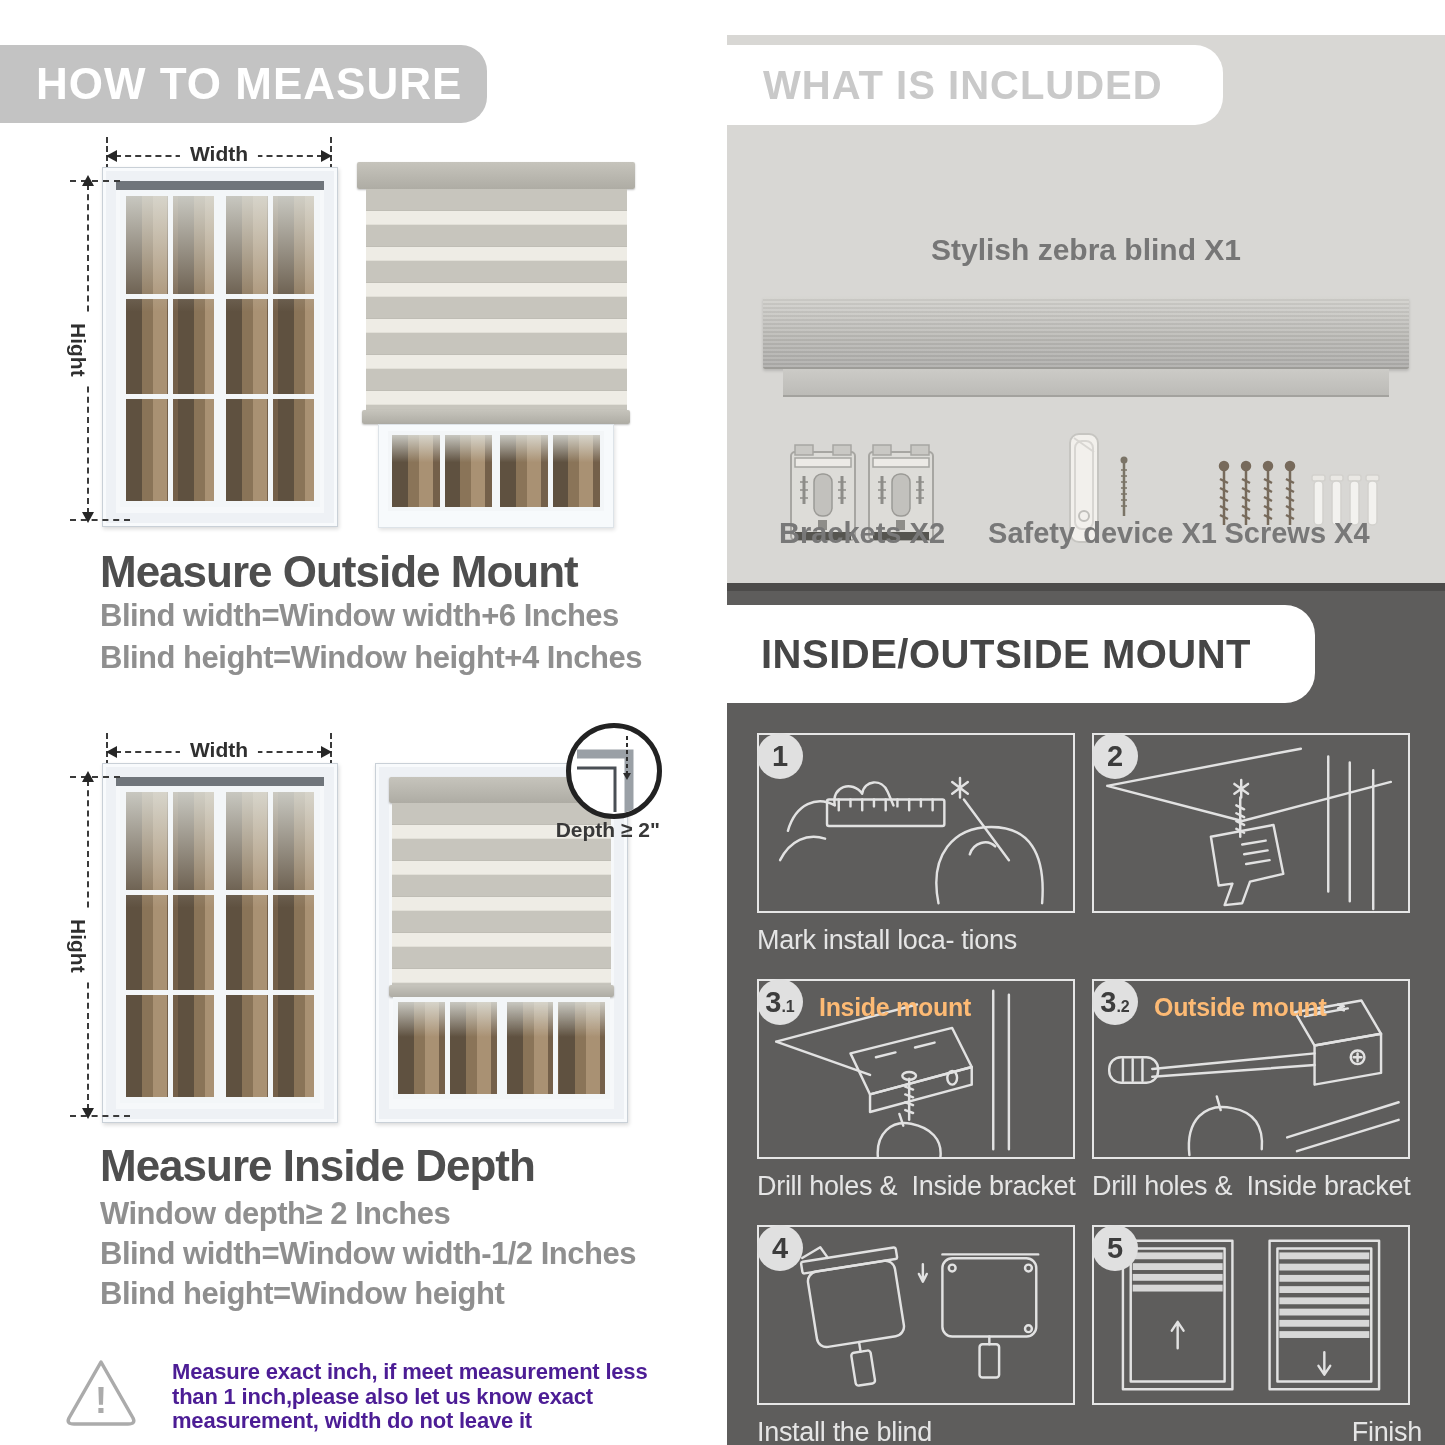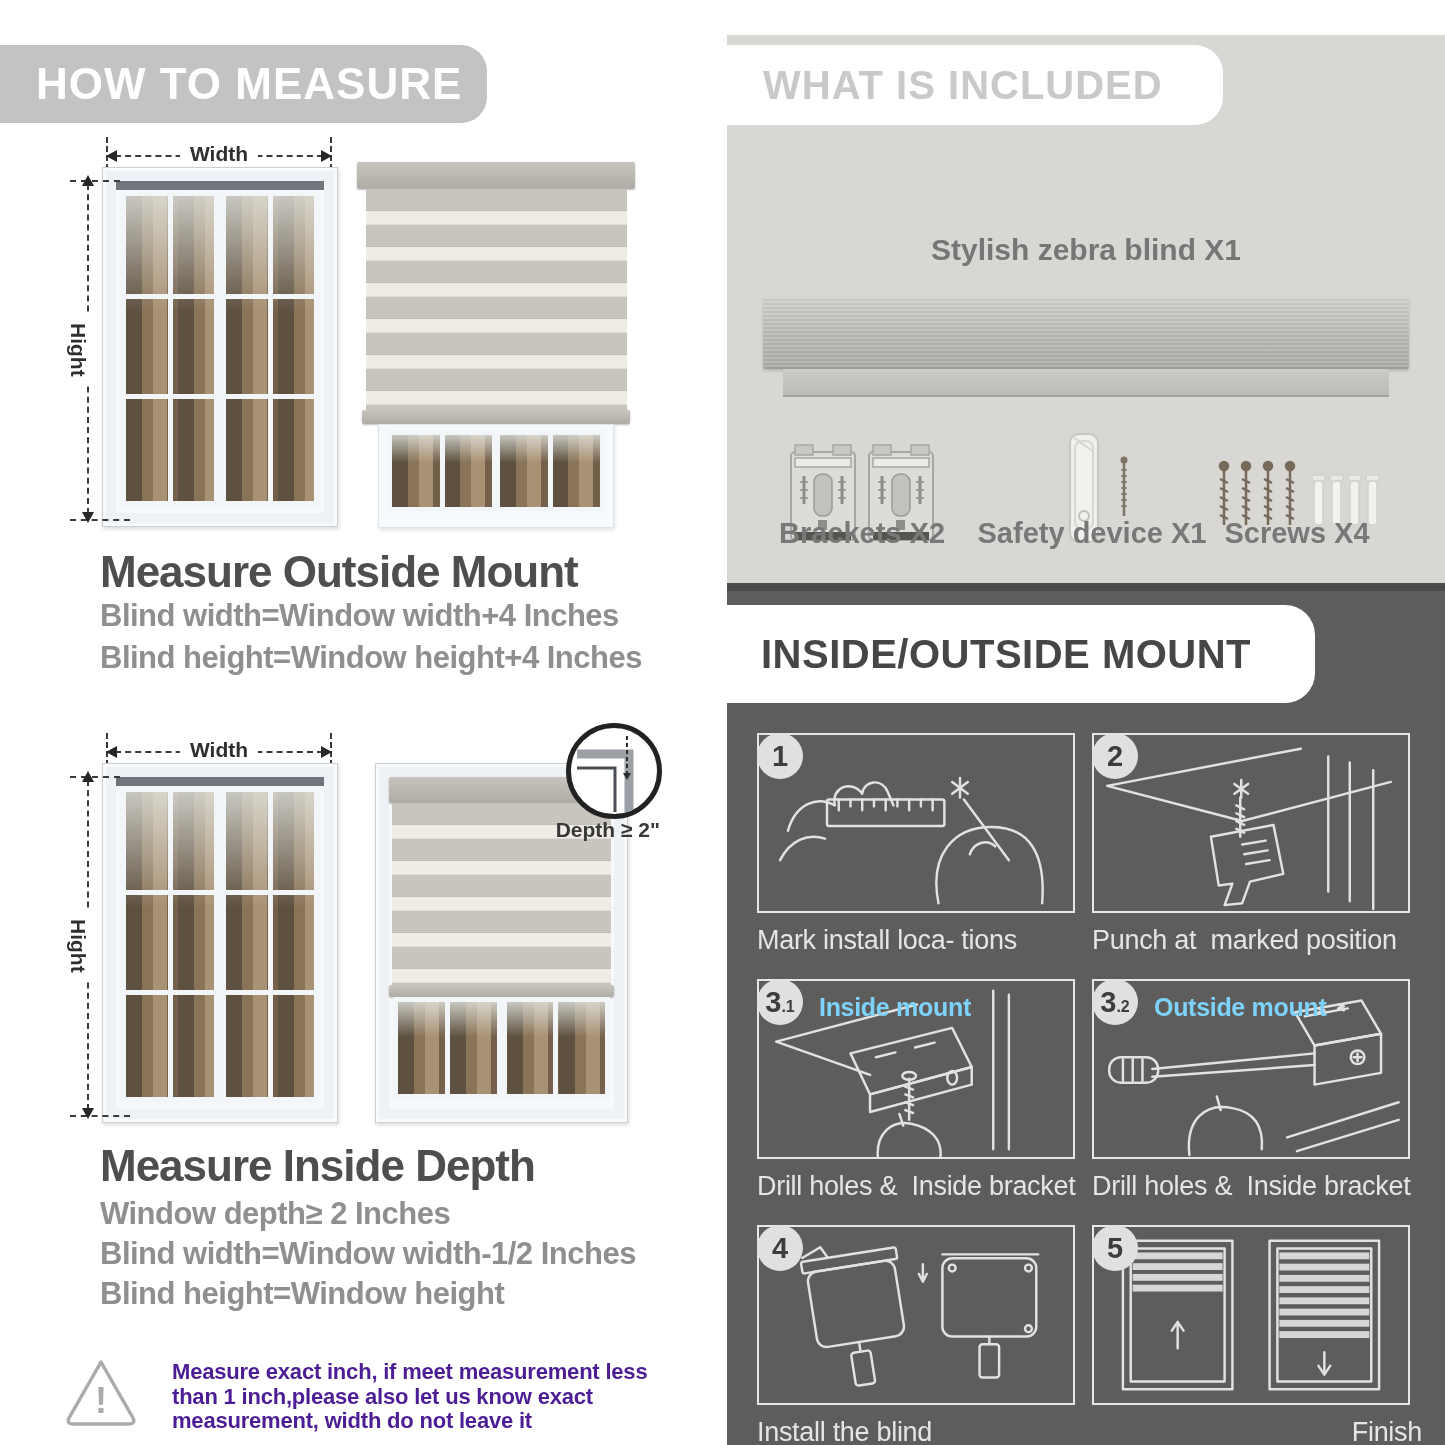--- a/index.html
+++ b/index.html
@@ -72,21 +72,21 @@
   .r-card2{position:absolute;left:0;top:14px;width:588px;height:98px;background:#ffffff;border-radius:0 30px 30px 0;
            display:flex;align-items:center;padding-left:34px;box-sizing:border-box;}
   .r-card2 span{color:#464646;font-size:40px;font-weight:bold;letter-spacing:.5px;}
 
   .step-box{position:absolute;width:318px;height:180px;border:2px solid #e6e6e6;box-sizing:border-box;}
   .step-box svg{display:block;width:100%;height:100%;}
   .badge{position:absolute;left:-2px;top:-2px;width:46px;height:46px;border-radius:50%;background:#e0e0e0;
          display:flex;align-items:center;justify-content:center;}
   .badge .n{font-size:29px;font-weight:bold;color:#3d3d3d;line-height:1;}
   .badge .s{font-size:16px;font-weight:bold;color:#3d3d3d;line-height:1;margin-top:10px;}
-  .step-title{position:absolute;left:60px;top:12px;font-size:25px;font-weight:bold;color:#7dd3fc;letter-spacing:-0.3px;}
+  .step-title{position:absolute;left:60px;top:12px;font-size:25px;font-weight:bold;color:#fdba74;letter-spacing:-0.3px;}
   .caption{position:absolute;width:330px;font-size:27px;font-weight:normal;color:#e5e5e5;letter-spacing:-0.3px;white-space:pre-wrap;}
 
   .lineart{stroke:#e2e2e2;stroke-width:2.5;fill:none;stroke-linecap:round;stroke-linejoin:round;}
 </style>
 </head>
 <body>
 
 <div class="canvas">
 
   <div class="abs lheader">
@@ -137,21 +137,21 @@
       <div class="door" style="border-width:4px;">
         <div class="m-v"></div>
       </div>
       <div class="door" style="border-width:4px;">
         <div class="m-v"></div>
       </div>
     </div>
   </div>
 
   <div class="abs h1" style="left:100px;top:512px;">Measure Outside Mount</div>
-  <div class="abs sub" style="left:100px;top:563px;">Blind width=Window width+4 Inches</div>
+  <div class="abs sub" style="left:100px;top:563px;">Blind width=Window width+6 Inches</div>
   <div class="abs sub" style="left:100px;top:605px;">Blind height=Window height+4 Inches</div>
 
   <div class="abs dash-v" style="left:106px;top:698px;height:42px;"></div>
   <div class="abs dash-v" style="left:330px;top:698px;height:42px;"></div>
   <div class="abs warrow" style="left:106px;top:709px;width:226px;">
     <div class="ln"></div>
     <div class="hd-l"></div>
     <div class="hd-r"></div>
     <span class="lbl">Width</span>
   </div>
@@ -313,21 +313,21 @@
               </g>
             <g>
                 <rect x="154" y="20" width="13" height="6" rx="2" fill="#eceae6"></rect>
                 <rect x="156" y="26" width="9" height="44" rx="4"></rect>
               </g>
           </g>
         </svg>
       </div>
 
       <div class="item-label" style="left:10px;width:250px;">Brackets X2</div>
-      <div class="item-label" style="left:240px;width:250px;">Safety device X1</div>
+      <div class="item-label" style="left:240px;width:250px;text-align:right;">Safety device X1</div>
       <div class="item-label" style="left:455px;width:230px;">Screws X4</div>
     </div>
 
     <div class="r-dark">
       <div class="r-card2">
         <span>INSIDE/OUTSIDE MOUNT</span>
       </div>
 
       <div class="step-box" style="left:30px;top:142px;">
         <svg viewBox="0 0 318 180">
@@ -361,21 +361,20 @@
             <path d="M118 104 L182 92 L192 142 L158 150 L150 172 L132 174 L140 152 L126 154 Z"></path>
             <path d="M150 112 l24 -4 M152 122 l24 -4 M154 132 l24 -4"></path>
           </g>
         </svg>
         <div class="badge">
           <span class="n">2</span>
             <span class="s"></span>
         </div>
         <div class="step-title"></div>
       </div>
-      <div class="caption" style="left:365px;top:334px;">Punch at  marked position</div>
 
       <div class="step-box" style="left:30px;top:388px;">
         <svg viewBox="0 0 318 180">
           <g class="lineart">
             <path d="M16 62 L160 24 M16 62 L112 96"></path>
             <path d="M238 10 V172 M254 14 V172"></path>
             <path d="M92 74 L196 48 L216 88 L112 116 Z"></path>
             <path d="M118 78 l20 -5 M158 68 l20 -5"></path>
             <path d="M112 116 L216 88 L216 106 L112 134 Z"></path>
             <ellipse cx="196" cy="99" rx="5" ry="7"></ellipse>

